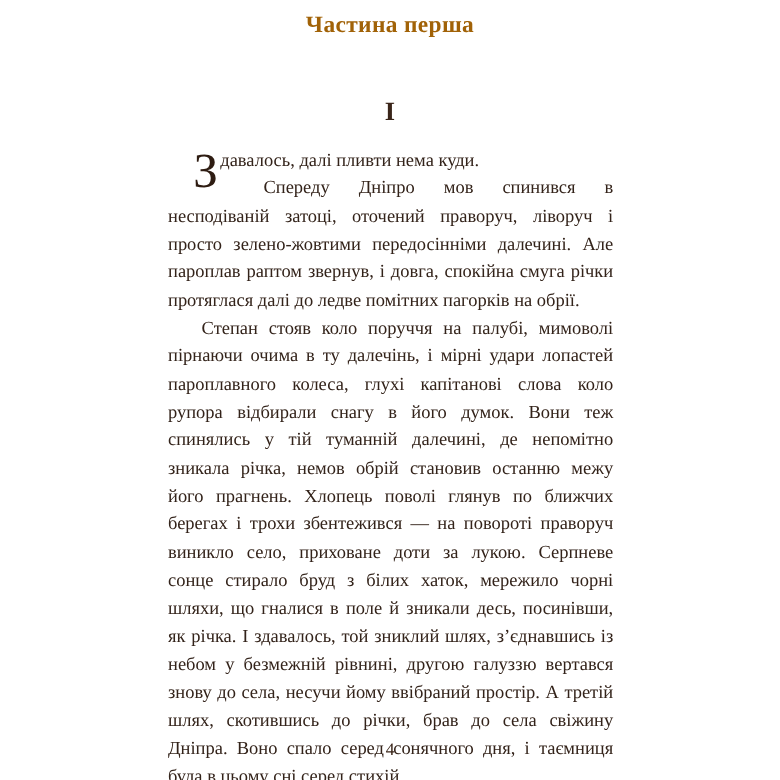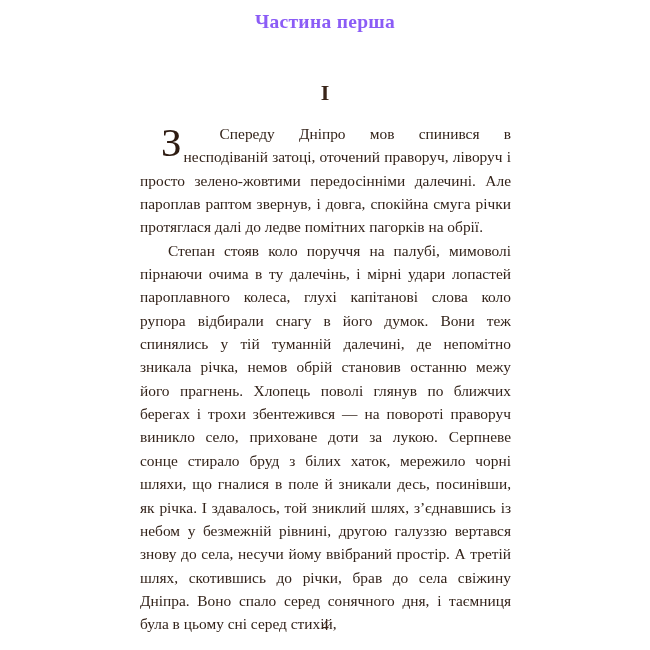--- a/index.html
+++ b/index.html
@@ -26,21 +26,21 @@
   
   .part-title {
     position: absolute;
     top: 11px;
     left: 0;
     width: 650px;
     text-align: center;
     font-size: 19.5px;
     font-weight: bold;
     letter-spacing: 0.3px;
-    color: #8b5cf6;
+    color: #a16207;
   }
 
   
   .chapter-numeral {
     position: absolute;
     top: 80px;
     left: 0;
     width: 650px;
     text-align: center;
     font-size: 22px;
@@ -115,20 +115,21 @@
 <div class="page">
 
   <div class="part-title">Частина перша</div>
 
   <div class="chapter-numeral">I</div>
 
   <div class="textblock">
 
     <p class="dropcap-para">
       <span class="dropcap">З</span>
+        <span class="first-line">давалось, далі пливти нема куди.</span>
         <span class="run-on">Спереду Дніпро мов спинився в несподіваній затоці, оточений праворуч, ліворуч і просто зелено-жовтими передосінніми далечині. Але пароплав раптом звернув, і довга, спокійна смуга річки протяглася далі до ледве помітних пагорків на обрії.</span>
     </p>
 
     <p class="para-indent">Степан стояв коло поруччя на палубі, мимоволі пірнаючи очима в ту далечінь, і мірні удари лопастей пароплавного колеса, глухі капітанові слова коло рупора відбирали снагу в його думок. Вони теж спинялись у тій туманній далечині, де непомітно зникала річка, немов обрій становив останню межу його прагнень. Хлопець поволі глянув по ближчих берегах і трохи збентежився — на повороті праворуч виникло село, приховане доти за лукою. Серпневе сонце стирало бруд з білих хаток, мережило чорні шляхи, що гналися в поле й зникали десь, посинівши, як річка. І здавалось, той зниклий шлях, з’єднавшись із небом у безмежній рівнині, другою галуззю вертався знову до села, несучи йому ввібраний простір. А третій шлях, скотившись до річки, брав до села свіжину Дніпра. Воно спало серед сонячного дня, і таємниця була в цьому сні серед стихій,</p>
 
   </div>
 
   <div class="folio">4</div>
 
 </div>

